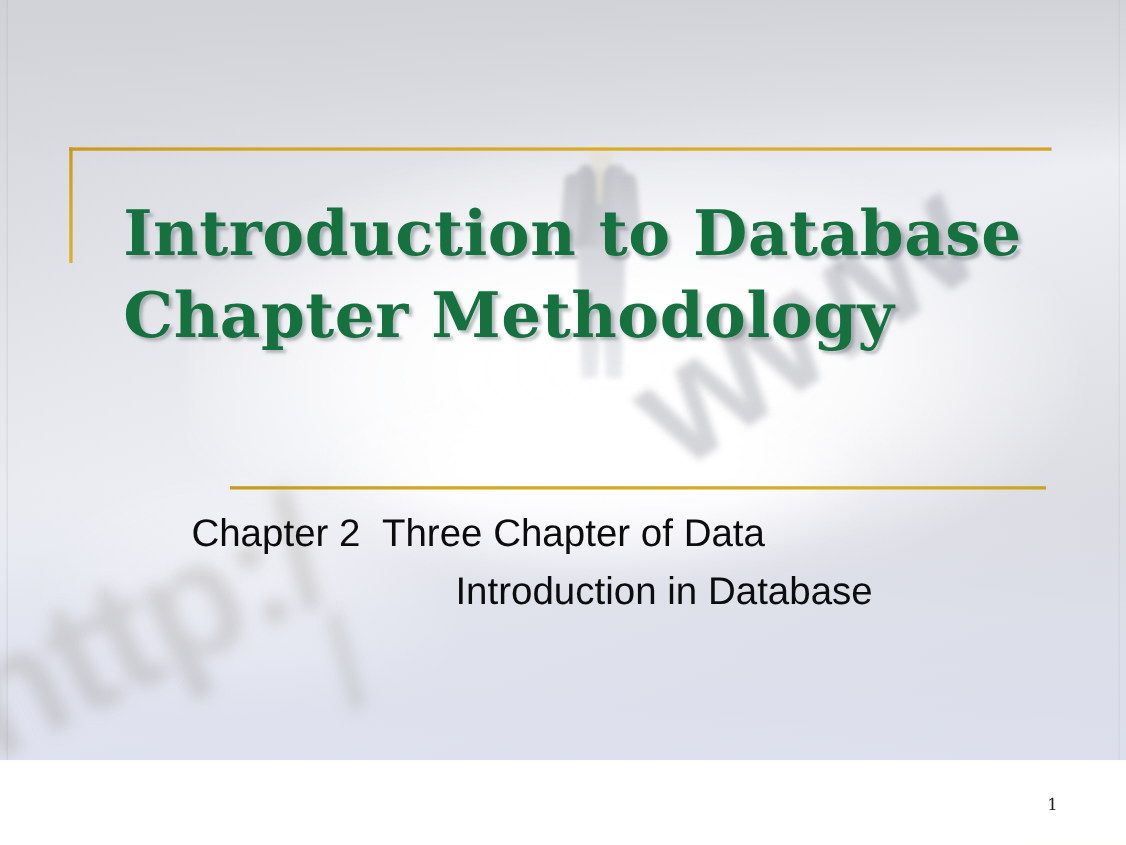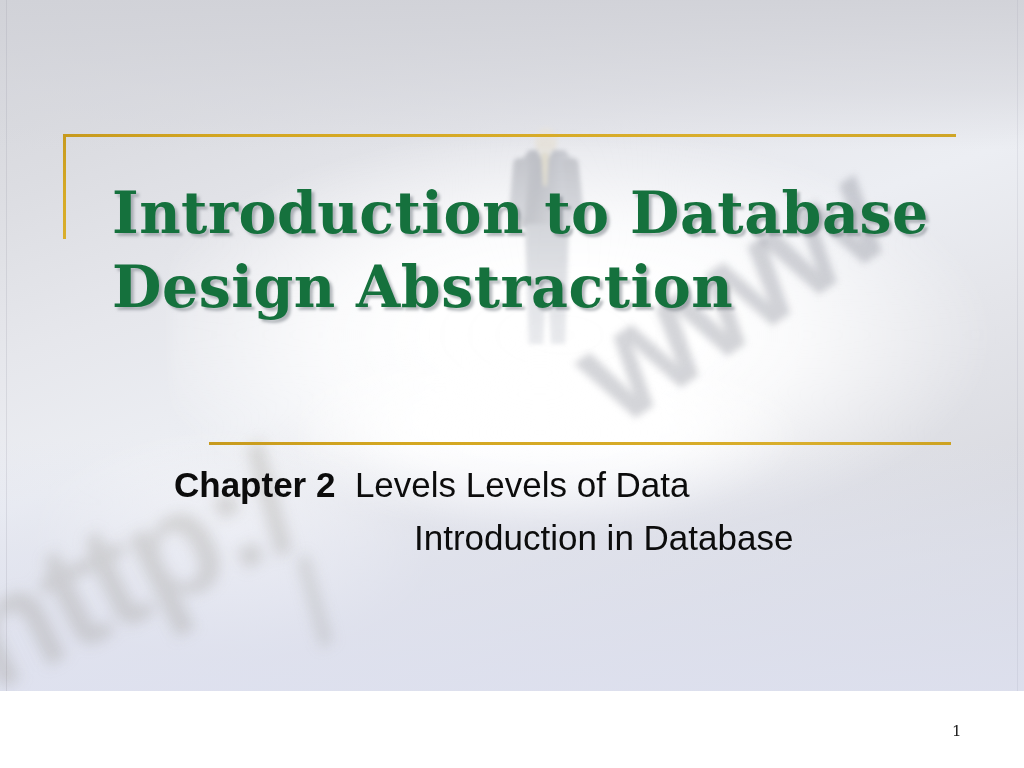--- a/index.html
+++ b/index.html
@@ -240,21 +240,21 @@
     position: absolute;
     left: 174px;
     top: 458px;
     width: 790px;
     font-family: "Liberation Sans", sans-serif;
     font-size: 35px;
     line-height: 53px;
     color: #0c0c0c;
   }
   .subtitle .chap {
-    font-weight: 700;
+    font-weight: 400;
   }
   .subtitle .line2 {
     display: block;
     padding-left: 240px;
   }
 
   
   .page-num {
     position: absolute;
     left: 952px;
@@ -291,23 +291,23 @@
     <div class="fig-arm-r"></div>
     <div class="fig-legs"></div>
   </div>
 
   <div class="rule-top"></div>
   <div class="rule-left"></div>
   <div class="rule-mid"></div>
 
   <div class="title">
     <div>Introduction to Database</div>
-    <div>Design Abstraction</div>
+    <div>Chapter Methodology</div>
   </div>
 
   <div class="subtitle">
-    <span class="chap">Chapter 2</span><span>&nbsp;&nbsp;</span><span>Levels Levels of Data</span>
+    <span class="chap">Chapter 2</span><span>&nbsp;&nbsp;</span><span>Three Chapter of Data</span>
     <span class="line2">Introduction in Database</span>
   </div>
 
 </div>
 
 <div class="page-num">1</div>
 
 </body></html>

